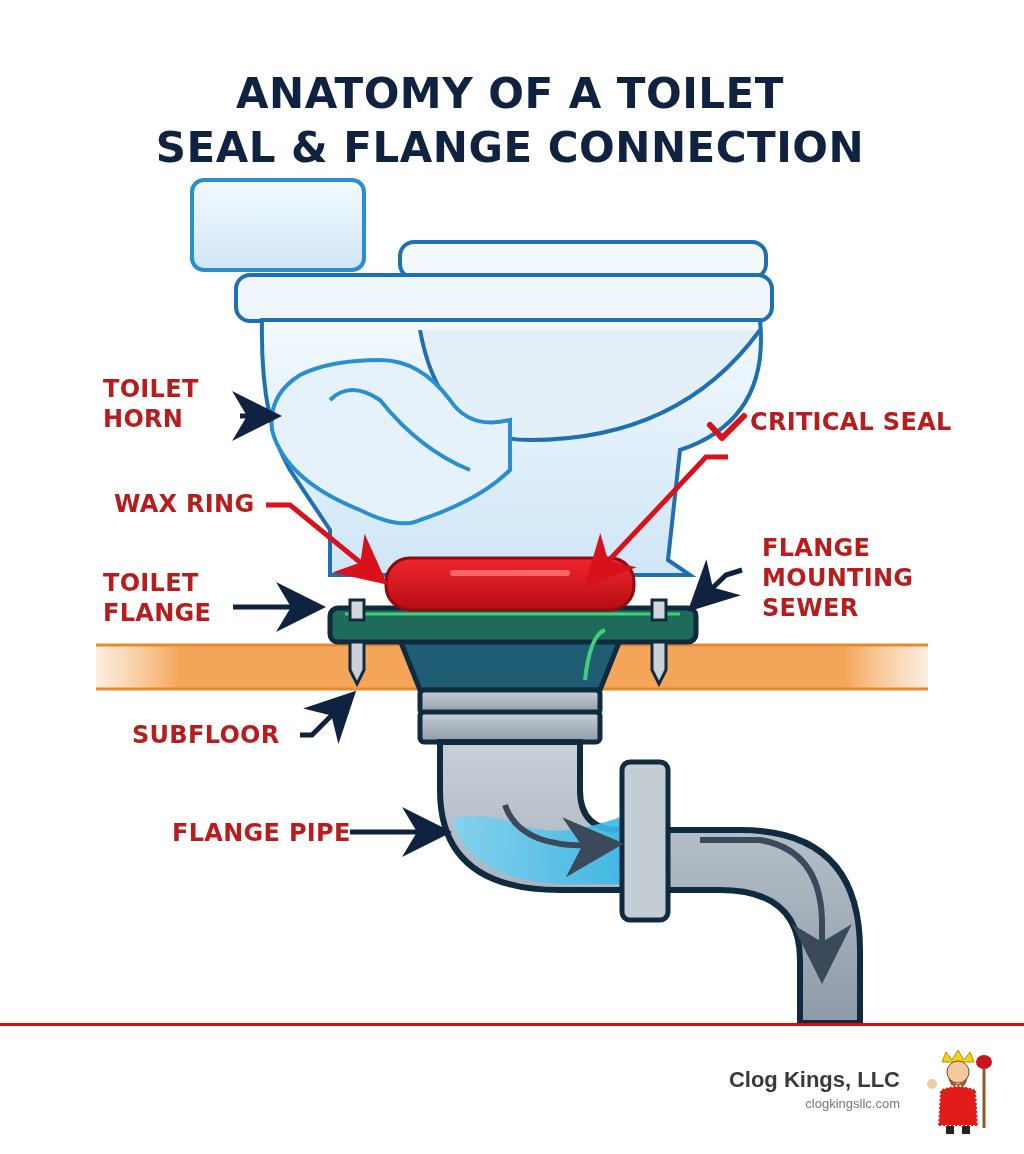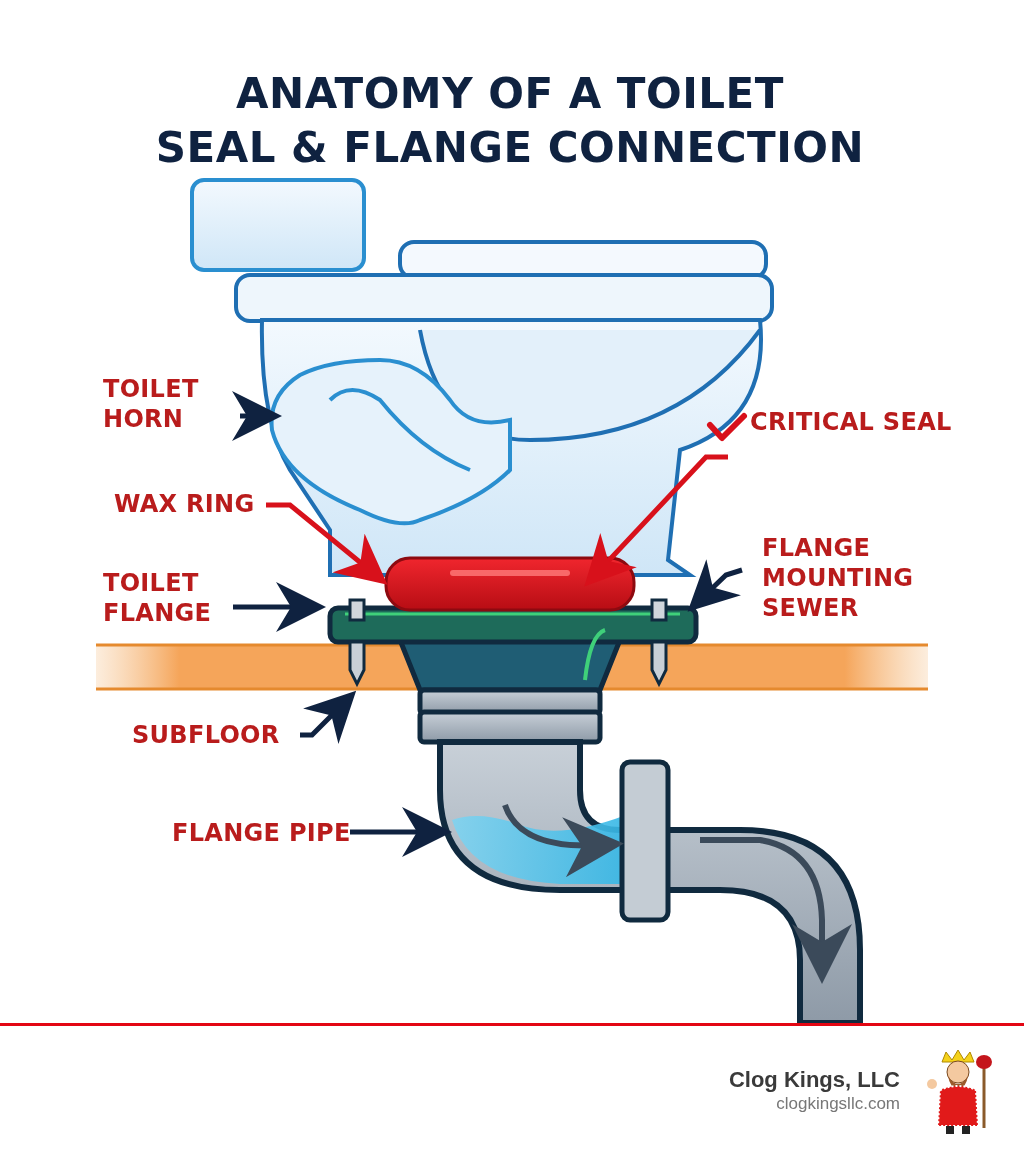--- a/index.html
+++ b/index.html
@@ -8,21 +8,21 @@
   .title { position:absolute; left:0; width:1020px; text-align:center; color:#0f2240;
            font-weight:bold; font-size:42px; letter-spacing:0.5px; line-height:52px; }
   .t1 { top:68px; }
   .t2 { top:122px; }
   .lbl { position:absolute; color:#b91c1c; font-weight:bold; font-size:24px; line-height:30px; letter-spacing:0.3px; }
   .lbl-sm { font-size:20px; line-height:27px; }
   svg.art { position:absolute; left:0; top:0; }
   .footer-line { position:absolute; left:0; top:1023px; width:1024px; height:3px; background:#e30613; }
   .brand { position:absolute; right:124px; top:1067px; text-align:right; font-family:"Liberation Sans", sans-serif; }
   .brand-name { font-size:22px; font-weight:bold; color:#3a3a3a; line-height:26px;margin-left:8px; }
-  .brand-url { font-size:17px; color:#777; line-height:22px; }
+  .brand-url { font-size:13px; color:#777; line-height:22px; }
   .mascot { position:absolute; left:920px; top:1048px; width:80px; height:90px; }
 </style>
 </head>
 <body>
 
 <div class="title t1">ANATOMY OF A TOILET</div>
 <div class="title t2">SEAL &amp; FLANGE CONNECTION</div>
 
 <svg class="art" width="1024" height="1030" viewBox="0 0 1024 1030">
   <defs>

